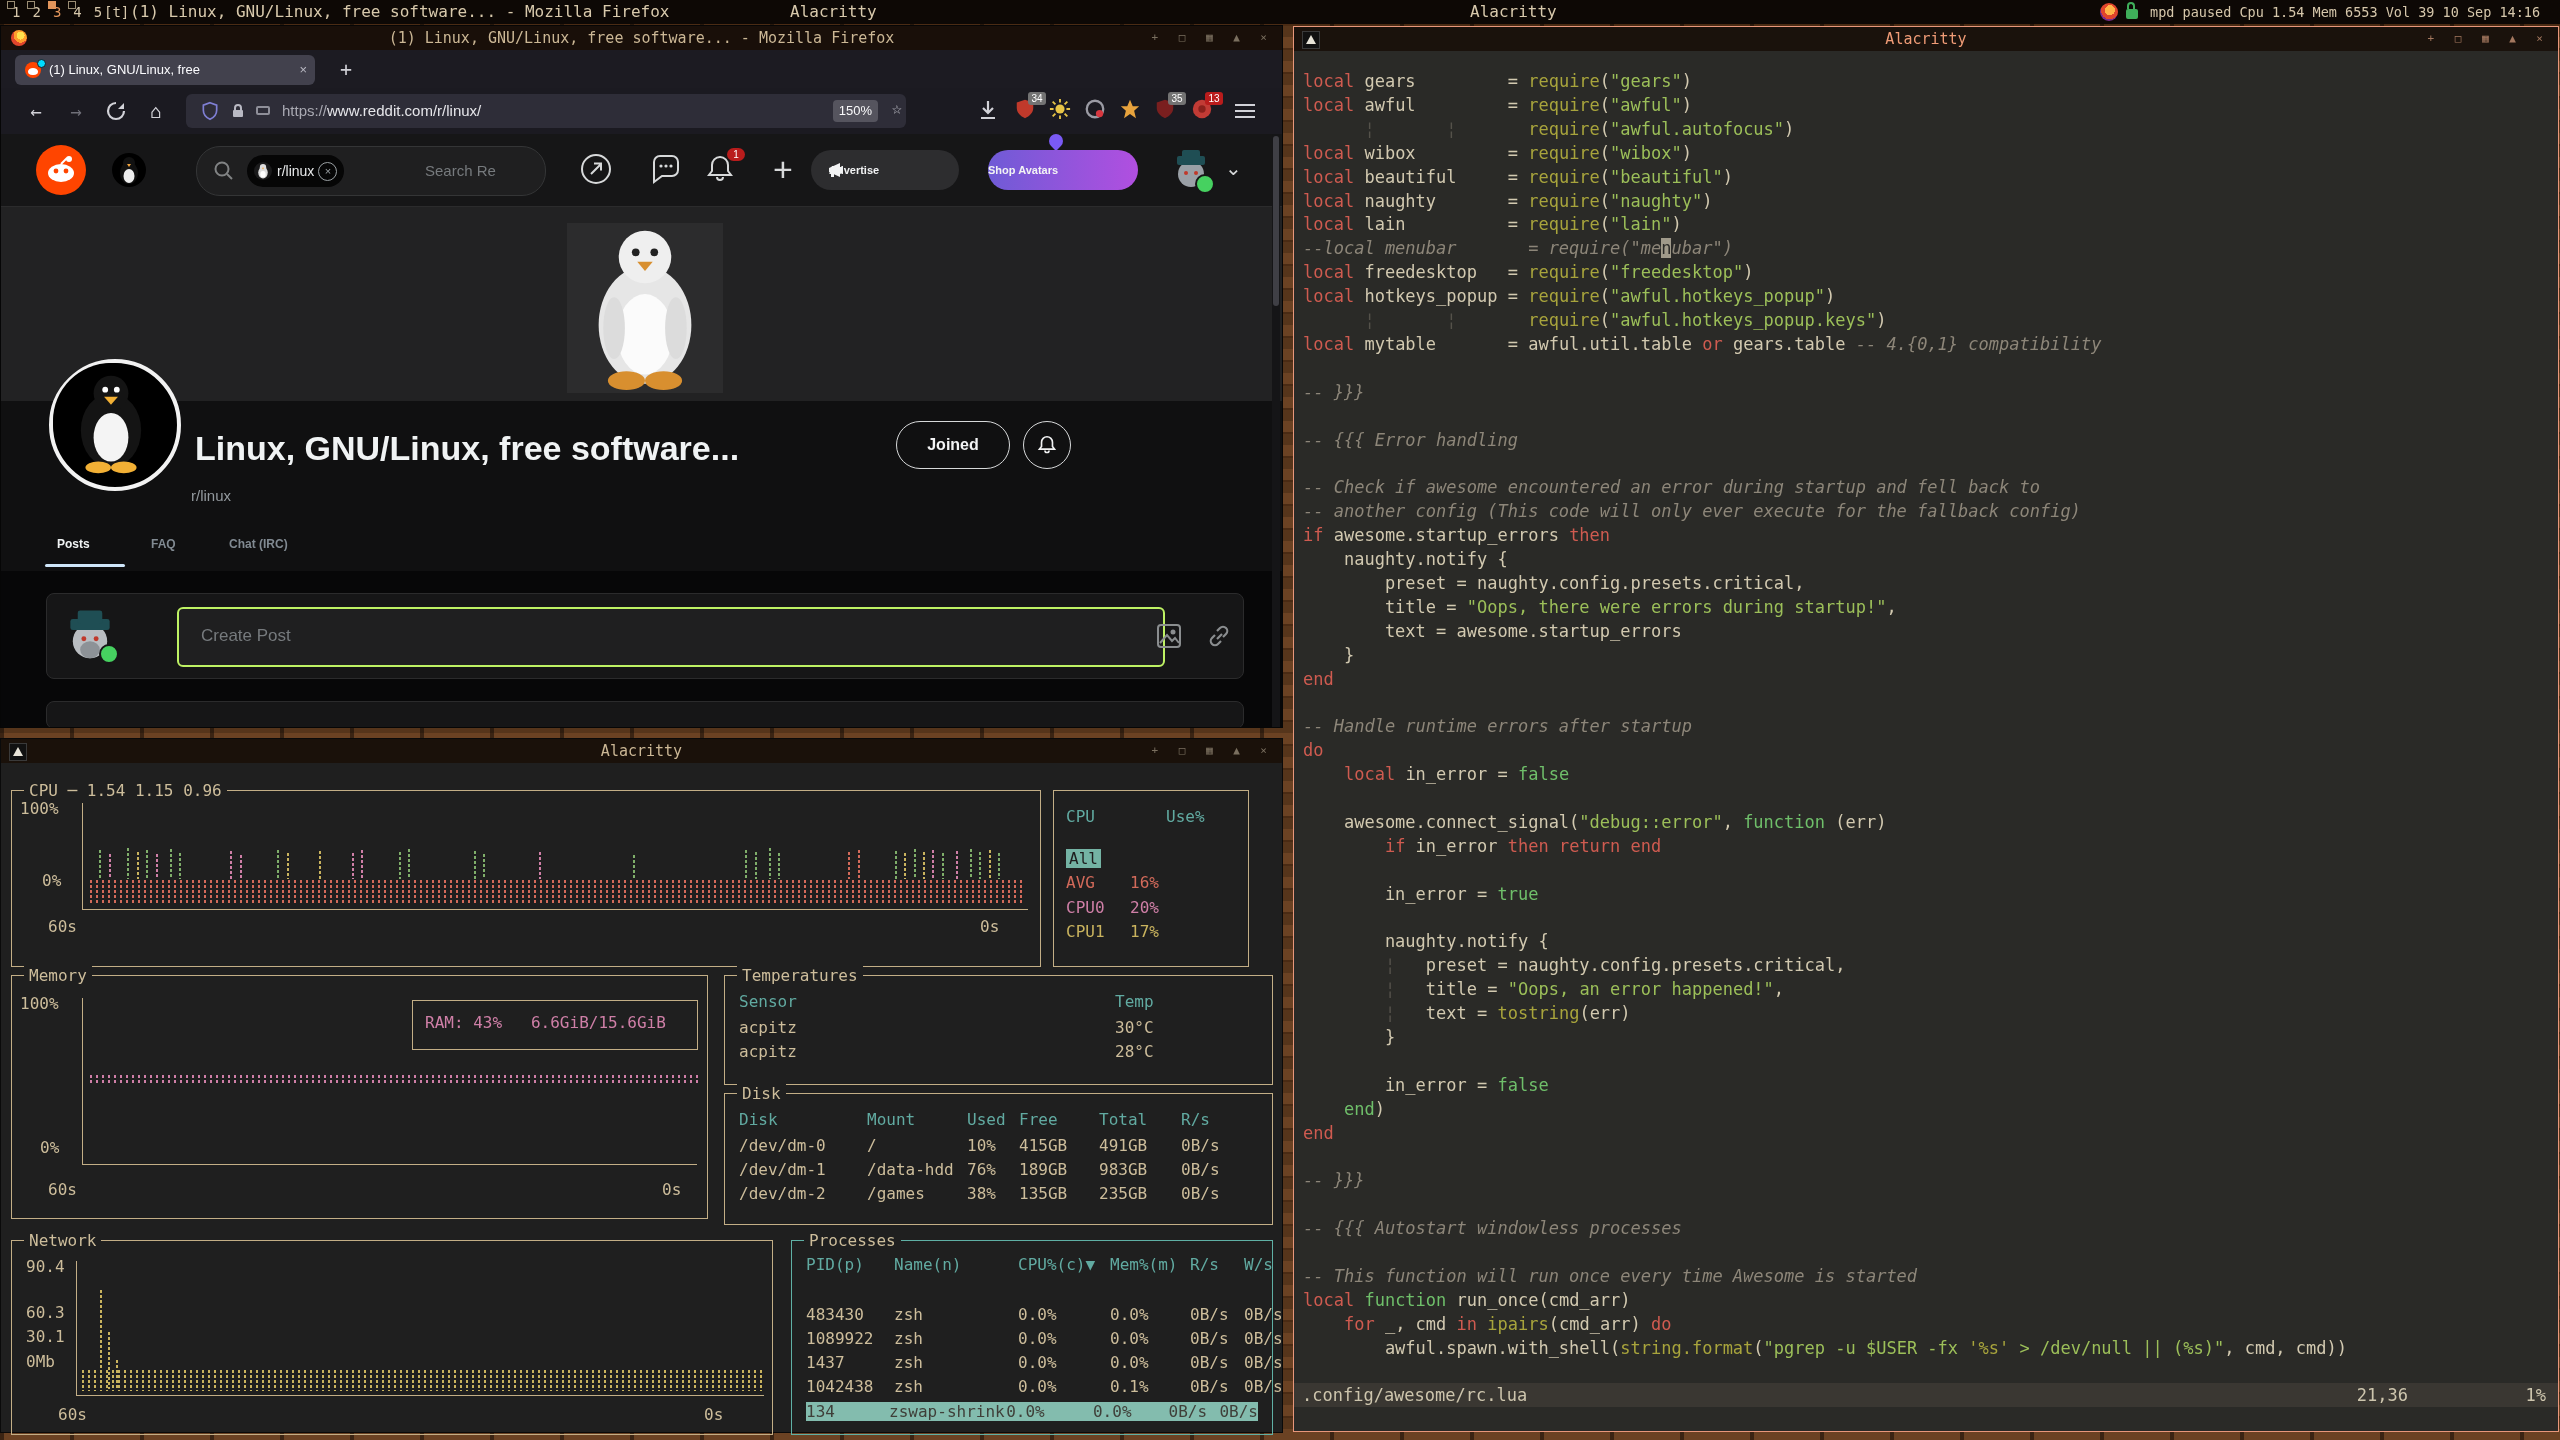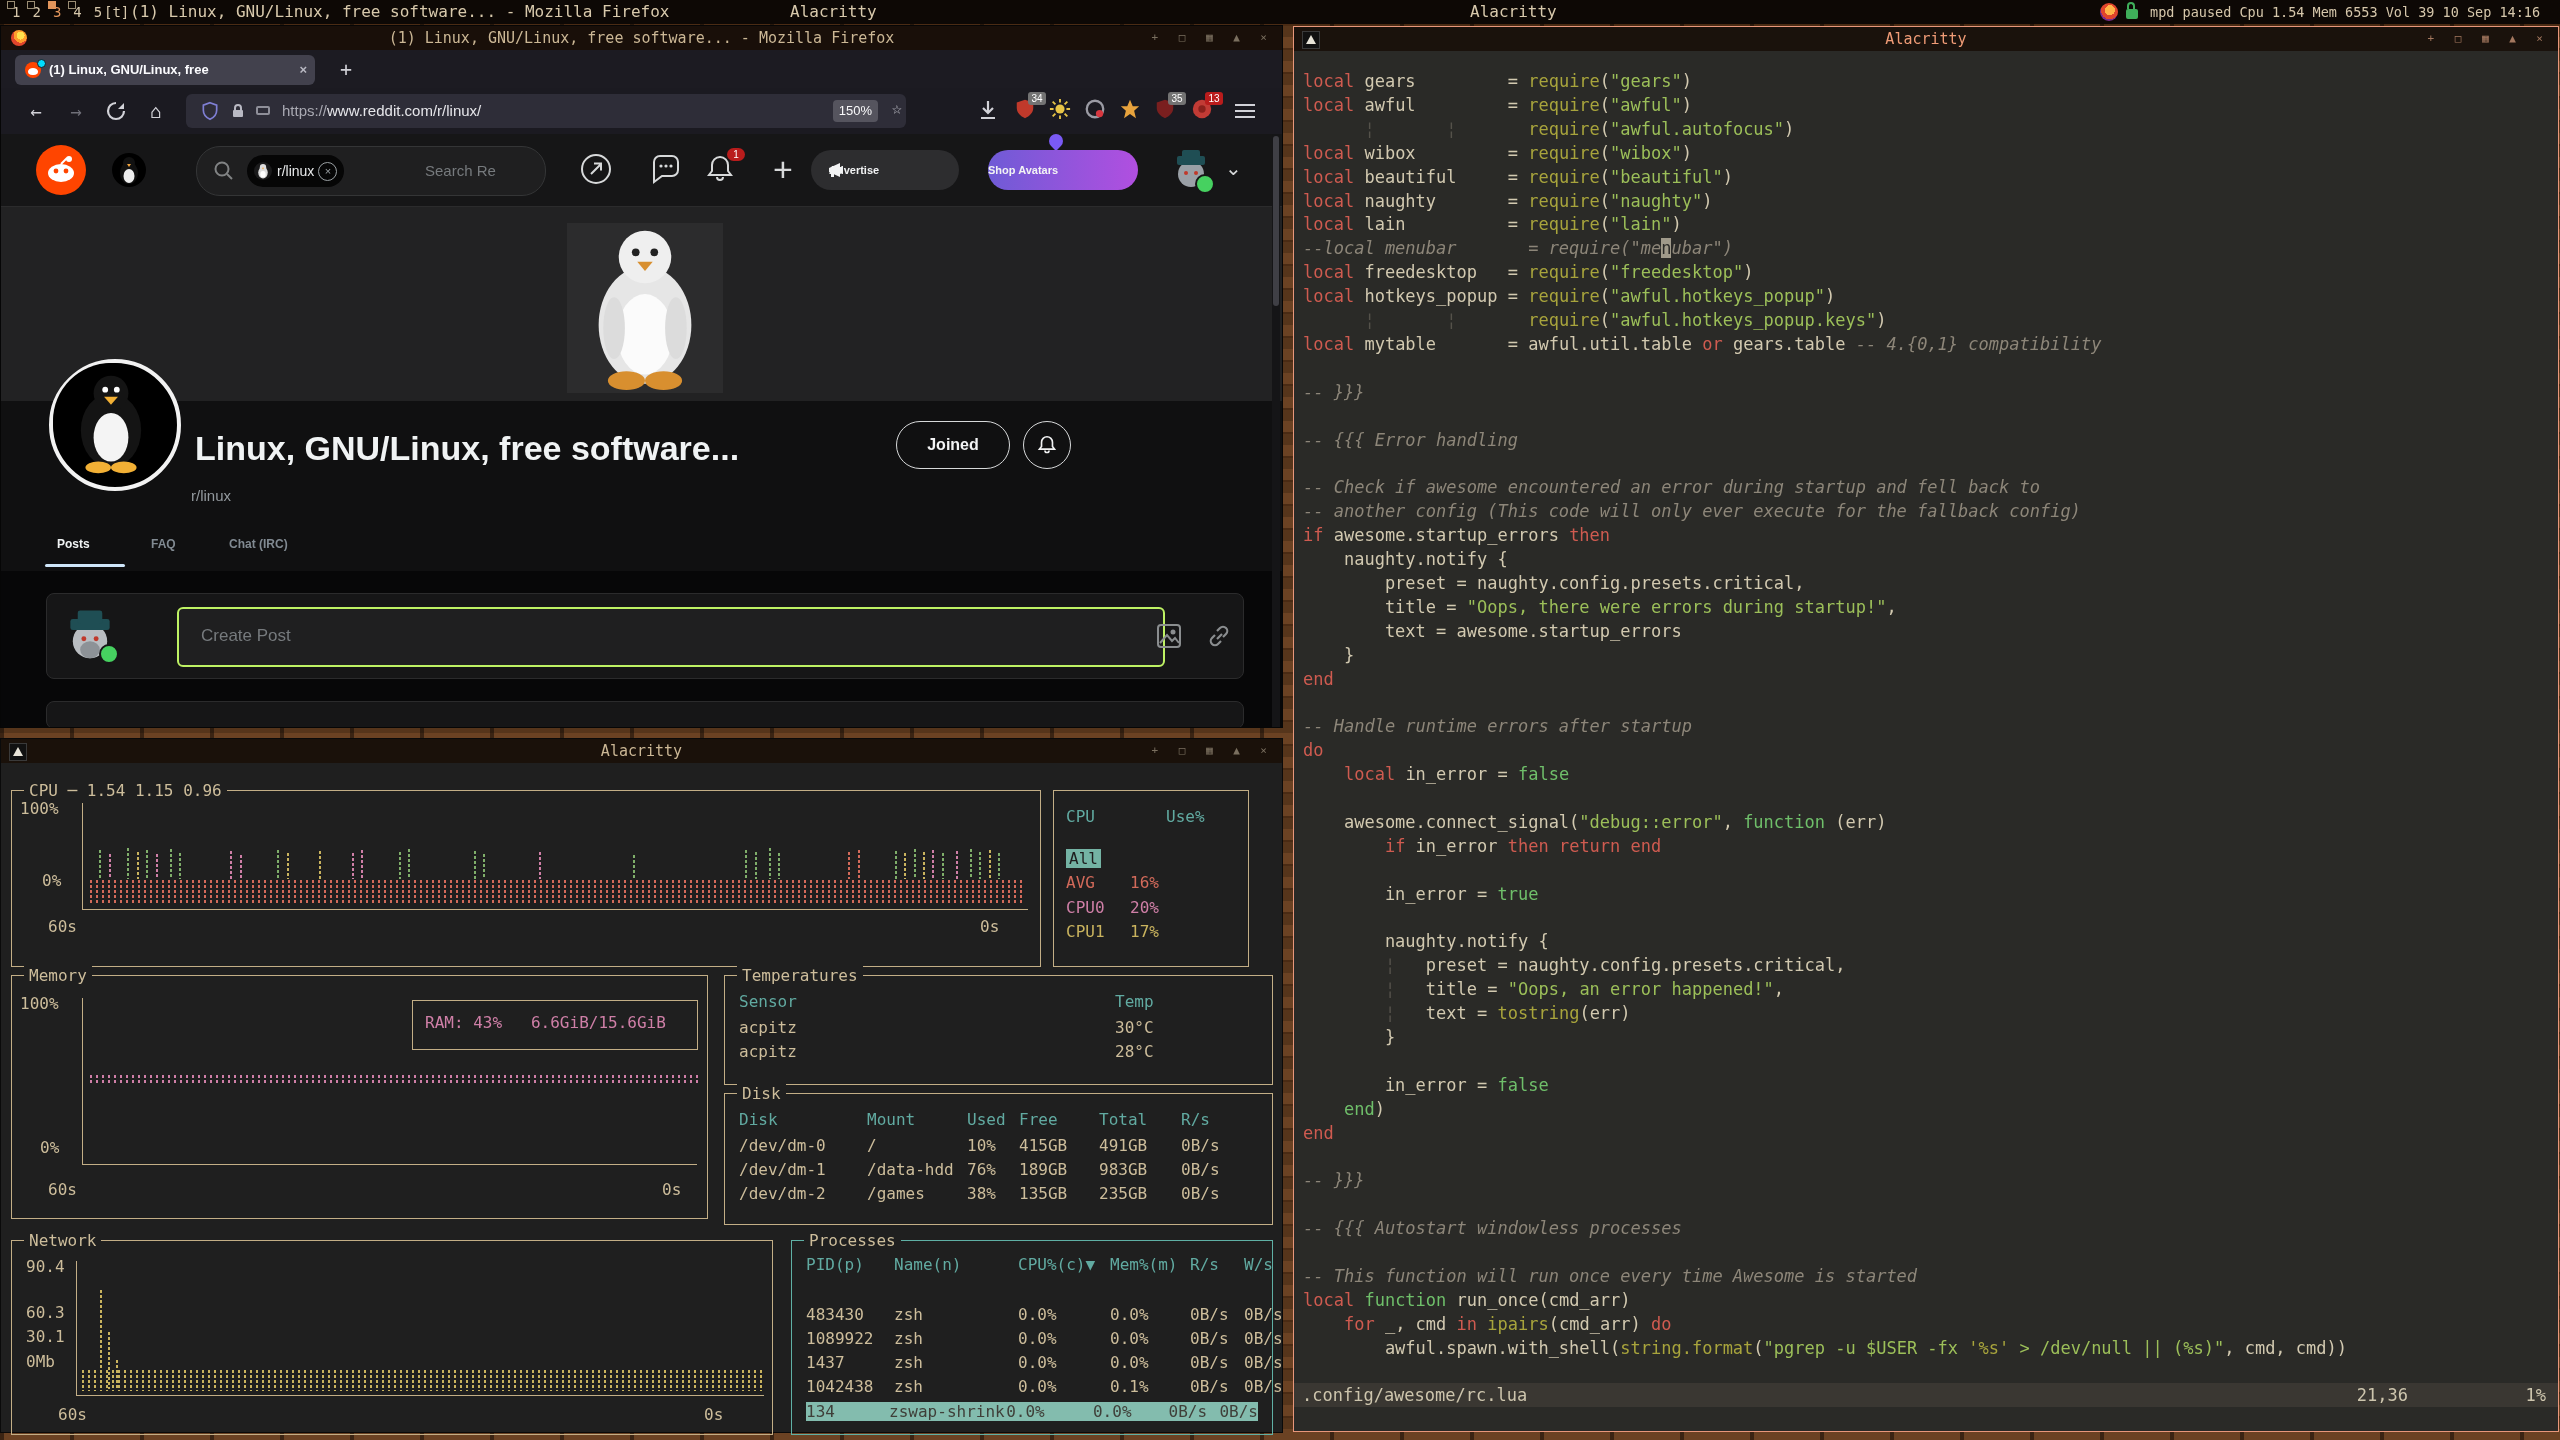--- a/index.html
+++ b/index.html
@@ -30,21 +30,21 @@
   .titlebar .tt{display:block;text-align:center;}
   .tb-btns{position:absolute;right:8px;top:0;height:24px;line-height:24px;font-size:11px;color:#7a6f5f;letter-spacing:7px;}
   .alaicon{position:absolute;left:8px;top:4px;width:16px;height:16px;background:#111;border:1px solid #3a3a3a;}
   .alaicon:before{content:"";position:absolute;left:3px;top:3px;border-left:5px solid transparent;border-right:5px solid transparent;border-bottom:9px solid #e8e4d8;}
 
   
   #ffwin{left:0;top:25px;width:1283px;height:703px;background:#1c1b22;border:1px solid #060606;}
   #fftitle{background:#190f09;}
   .fficon{position:absolute;left:10px;top:4px;width:16px;height:16px;border-radius:50%;background:radial-gradient(circle at 60% 35%,#ffe14d 0 4px,#ff9e2c 4px 7px,#e0452c 7px 16px);}
   #fftabs{position:absolute;left:0;top:24px;width:100%;height:38px;background:#1c1b22;}
-  #tab1{position:absolute;left:14px;top:5px;width:300px;height:30px;background:#42414d;border-radius:6px;color:#fbfbfe;font-family:"Liberation Sans",sans-serif;font-size:13px;line-height:30px;font-weight:bold;}
+  #tab1{position:absolute;left:14px;top:5px;width:300px;height:30px;background:#42414d;border-radius:6px;color:#fbfbfe;font-family:"Liberation Sans",sans-serif;font-size:13px;line-height:30px;}
   .favicon{position:absolute;left:10px;top:7px;width:16px;height:16px;border-radius:50%;background:#ff4500;}
   .favicon:after{content:"";position:absolute;left:3px;top:6px;width:10px;height:7px;border-radius:50% 50% 45% 45%;background:#fff;}
   .favdot{position:absolute;left:22px;top:4px;width:7px;height:7px;border-radius:50%;background:#0df;border:1px solid #1c1b22;}
   #tab1 .lbl{position:absolute;left:34px;right:28px;overflow:hidden;white-space:nowrap;-webkit-mask-image:linear-gradient(90deg,#000 85%,transparent);}
   #tab1 .cls{position:absolute;right:8px;top:0;color:#b9b9c3;}
   #newtab{position:absolute;left:330px;top:5px;width:30px;height:30px;color:#d0d0d6;font-size:20px;text-align:center;line-height:28px;border-radius:4px;}
   #ffnav{position:absolute;left:0;top:62px;width:100%;height:46px;background:#1b1a21;border-bottom:1px solid #0c0c0e;}
   .navico{position:absolute;top:8px;width:30px;height:30px;color:#d2d2d8;font-size:19px;text-align:center;line-height:30px;border-radius:4px;}
   #urlbar{position:absolute;left:185px;top:6px;width:720px;height:34px;background:#2e2d38;border-radius:6px;}
   #urltext{position:absolute;left:96px;top:0;line-height:34px;font-size:15px;font-family:"Liberation Sans",sans-serif;color:#e6e6ea;white-space:nowrap;}

